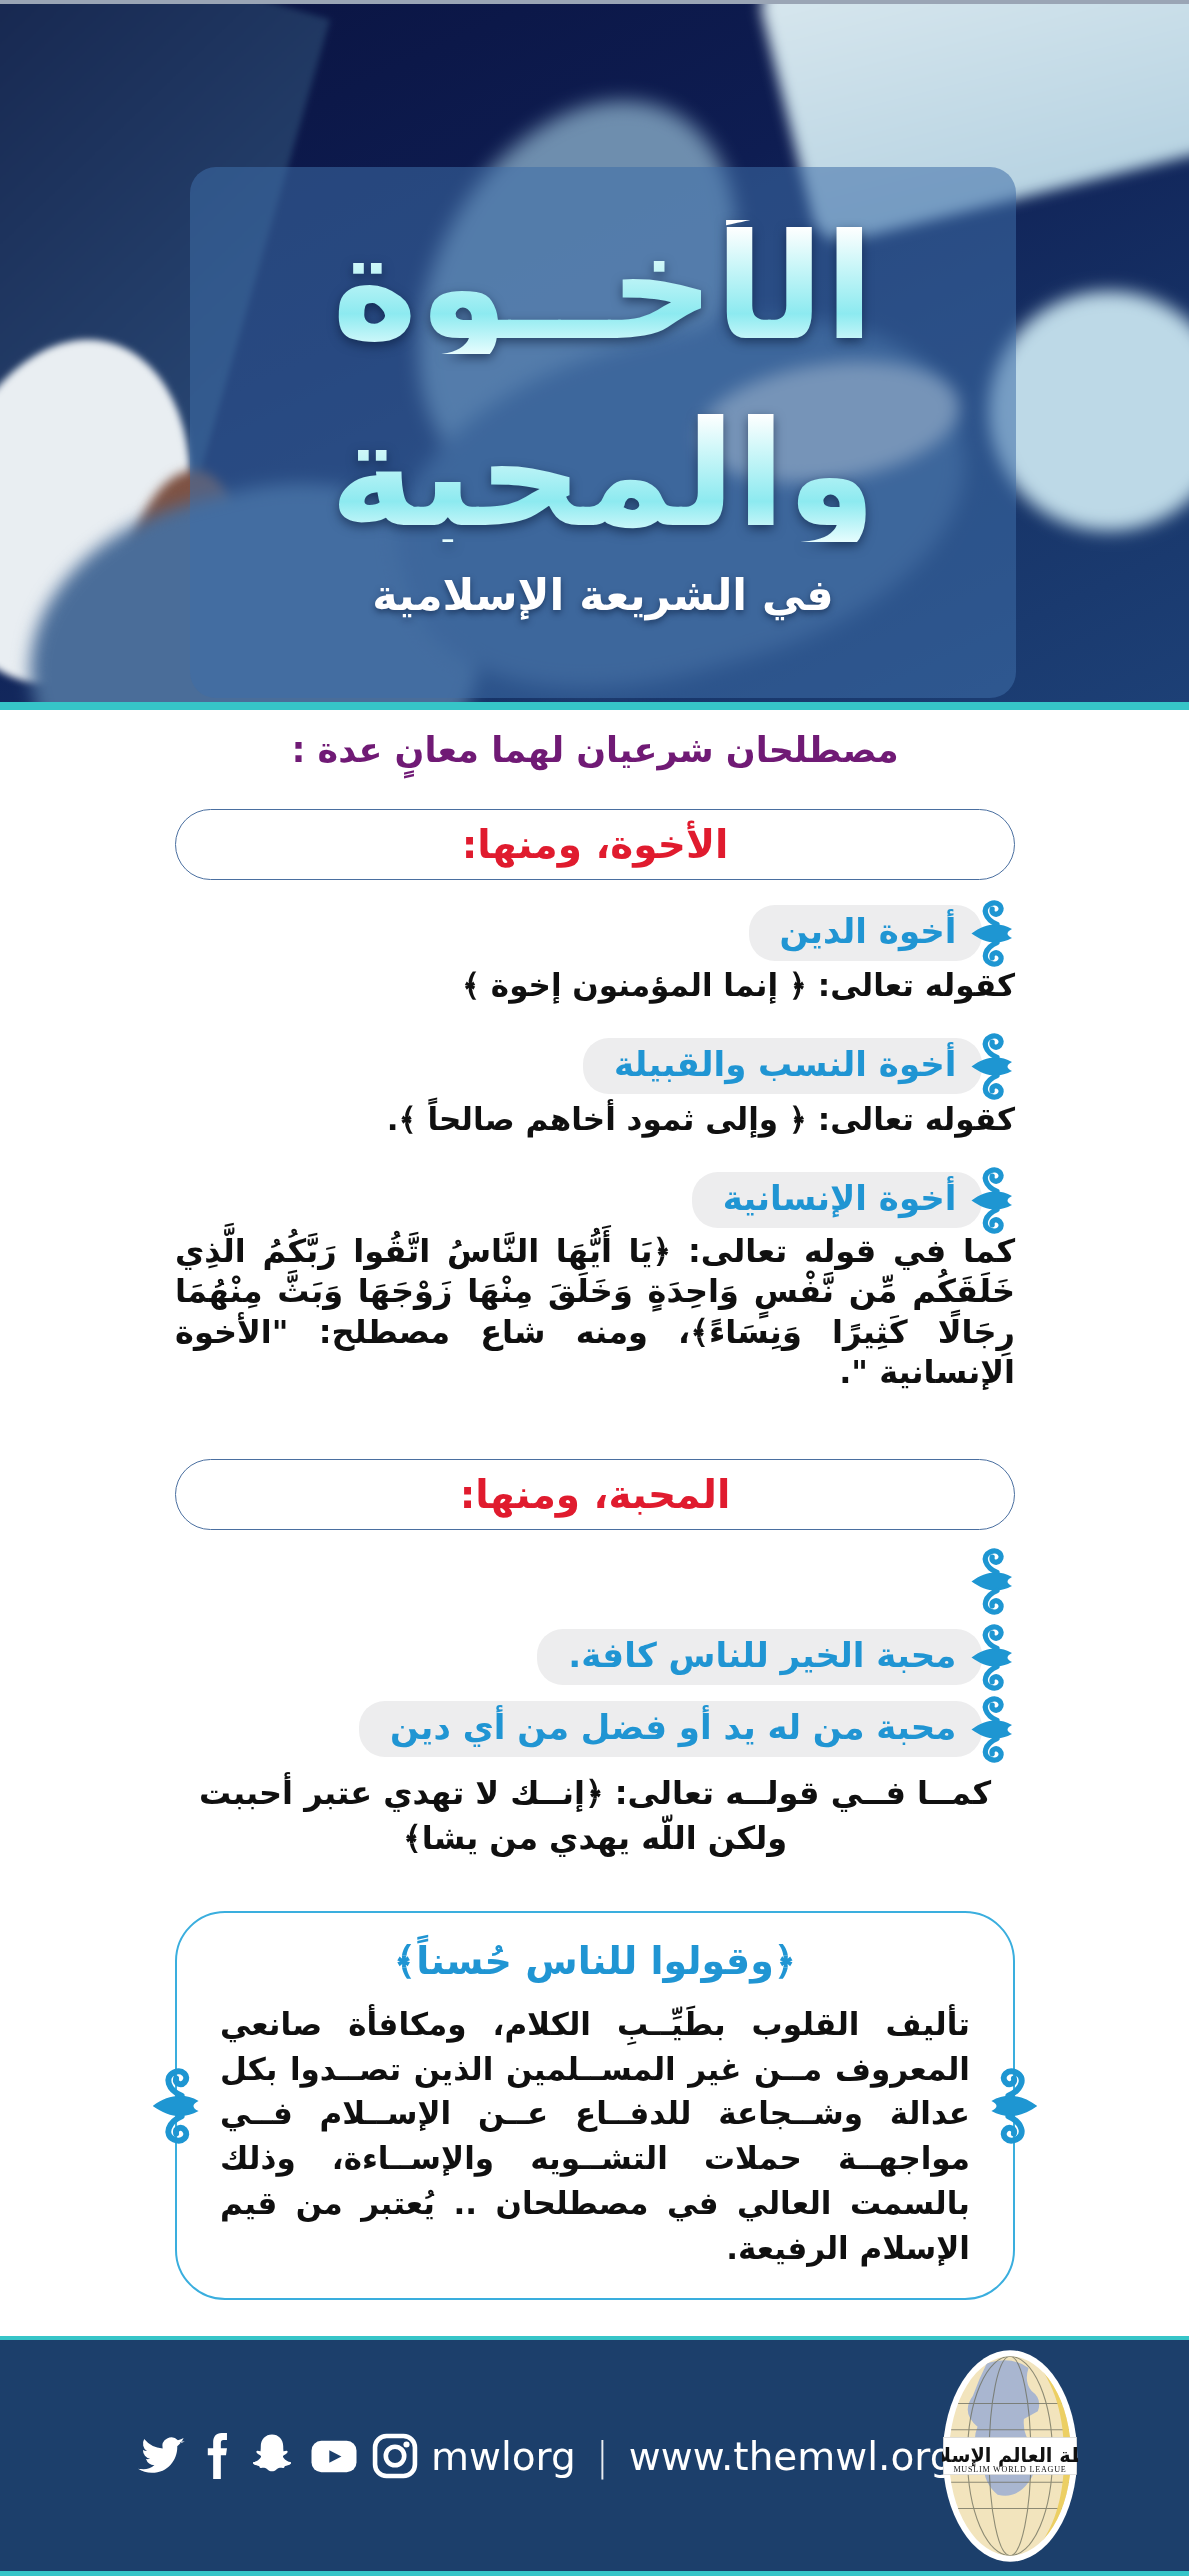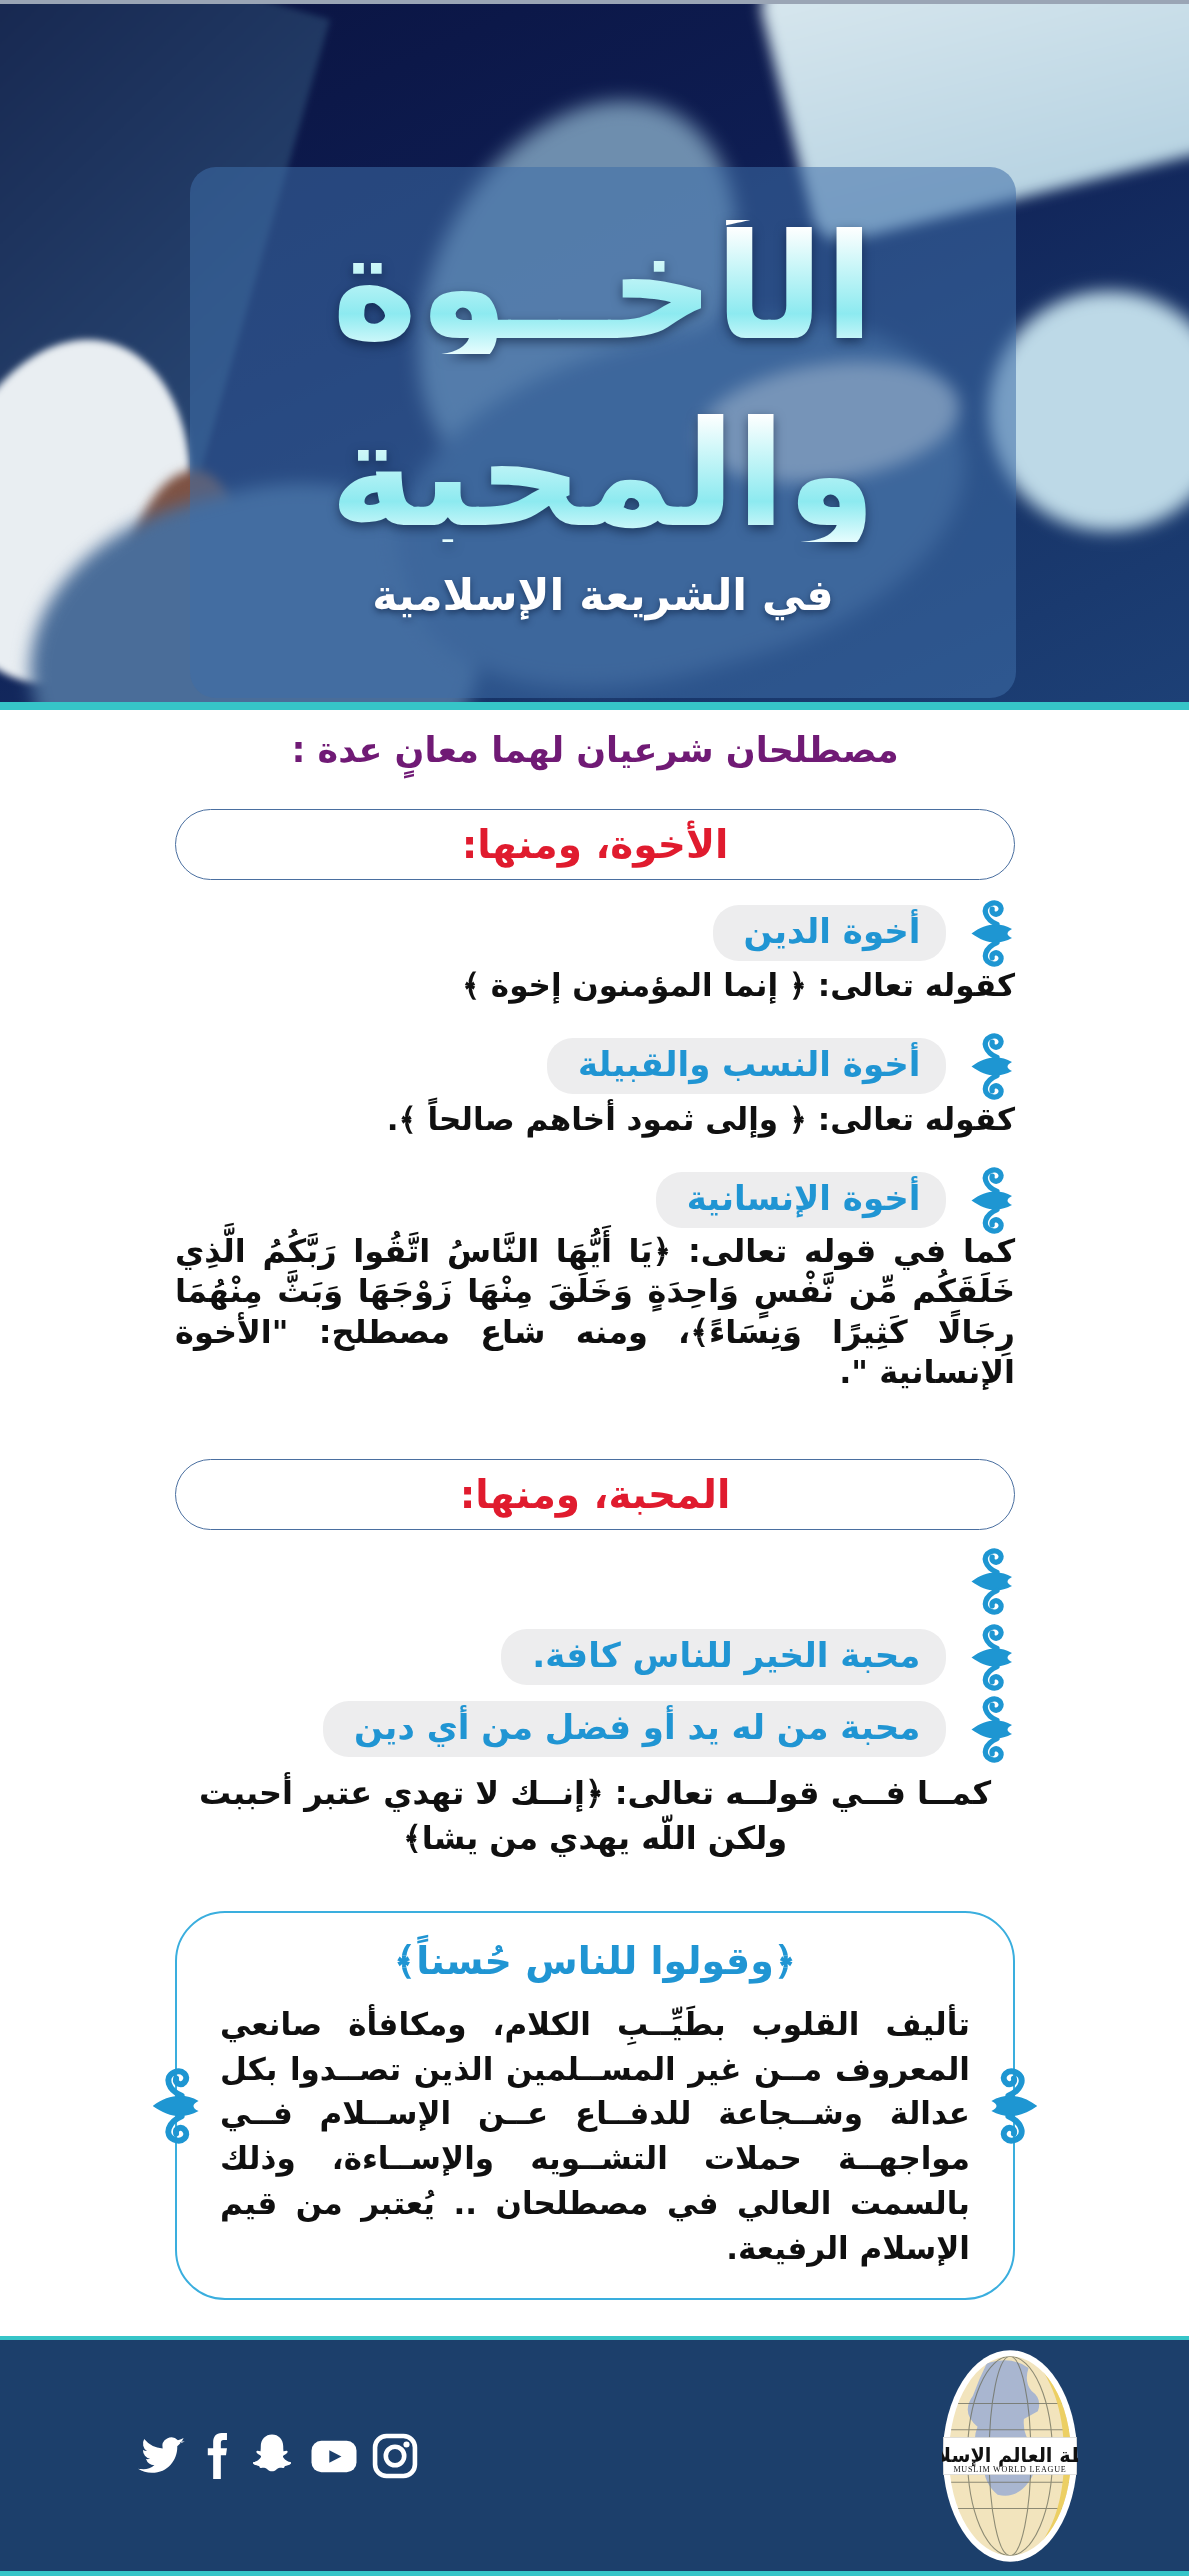--- a/index.html
+++ b/index.html
@@ -37,21 +37,21 @@
         text-shadow:0 3.1px 6.2px rgba(4,20,50,.5);}
   .teal-band{position:absolute;left:0;top:698px;width:1190px;height:7.7px;background:#36c5c8;}
   
   .blk{position:absolute;left:175px;width:840px;direction:rtl;}
   .intro{top:726px;text-align:center;font-size:35px;font-weight:bold;color:#701a75;}
   .obox{height:71px;border:1.5px solid #4a6fa0;border-radius:36px;box-sizing:border-box;
         display:flex;align-items:center;justify-content:center;background:#fff;}
   .obox-1{top:805px;}
   .obox-2{top:1455px;}
   .obox .red{font-size:39px;font-weight:bold;color:#e01b2e;}
-  .item{display:flex;align-items:center;height:74px;gap:36px;}
+  .item{display:flex;align-items:center;height:74px;}
   .orn{width:45px;height:73px;flex:0 0 auto;z-index:2;}
   .pill{margin-inline-start:-12.4px;background:#ededee;border-radius:26px;height:51px;
         display:flex;align-items:center;padding:0 26px 4.6px 31px;
         font-size:34px;font-weight:bold;color:#2095d3;white-space:nowrap;}
   .it-1{top:892px;} .it-2{top:1025px;} .it-3{top:1159px;}
   .it-a{top:1540px;} .it-b{top:1616px;} .it-c{top:1688px;}
   .quote{font-size:31px;font-weight:bold;color:#101010;text-align:right;padding-right:56px;}
   .q-1{top:963px;} .q-2{top:1097px;}
   .para{top:1227px;font-size:32px;font-weight:bold;color:#101010;text-align:justify;line-height:1.26;}
   .q-c{top:1767px;text-align:center;font-size:32px;font-weight:bold;color:#101010;line-height:1.42;}
@@ -190,20 +190,25 @@
       </svg>
       <svg class="sicon" width="48" height="45" viewBox="0 0 24 23">
         <rect x="0.5" y="3.5" width="23" height="16" rx="5" fill="#fff"></rect>
         <path d="M9.6 8.3l6.2 3.2-6.2 3.2z" fill="#1c3f6b"></path>
       </svg>
       <svg class="sicon" width="46" height="46" viewBox="0 0 24 24">
         <rect x="1.6" y="1.6" width="20.8" height="20.8" rx="6" fill="none" stroke="#fff" stroke-width="2.4"></rect>
         <circle cx="12" cy="12" r="4.8" fill="none" stroke="#fff" stroke-width="2.4"></circle>
         <circle cx="18" cy="6" r="1.6" fill="#fff"></circle>
       </svg>
+    </div>
+    <div class="site">
+      <span>mwlorg</span>
+      <span class="sep">|</span>
+      <span>www.themwl.org</span>
     </div>
     <svg class="logo" viewBox="0 0 176 276">
       <ellipse cx="88" cy="138" rx="87" ry="137" fill="#ffffff"></ellipse>
       <clipPath id="globeclip">
           <ellipse cx="88" cy="138" rx="79" ry="129"></ellipse>
         </clipPath>
       <ellipse cx="88" cy="138" rx="79" ry="129" fill="#f2e4bd"></ellipse>
       <g clip-path="url(#globeclip)">
         <path fill="#a9b6d0" d="M58 18q32-10 54 6-6 18 4 30 14 10 8 26l-18 10q-2 22 12 34 10 26-6 48-16 22-40 16-20-16-18-44-18-20-8-44-22-18-6-40 8-22 18-42z"></path>
         <g stroke="#6b6d5c" stroke-width="1.4" fill="none" opacity=".75">

